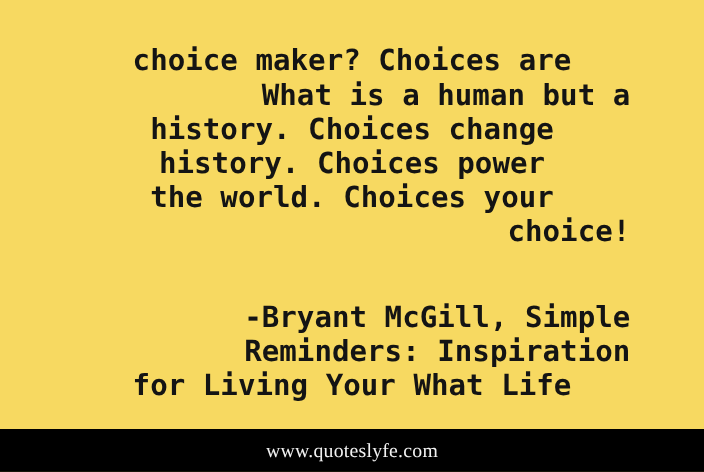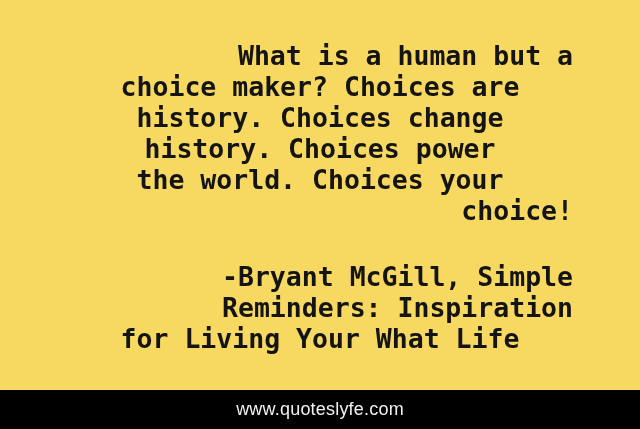--- a/index.html
+++ b/index.html
@@ -42,52 +42,52 @@
     text-align: right;
   }
   .quote-line.calign,
   .attrib-line.calign {
     text-align: center;
   }
   #block-gap {
     height: 31px;
   }
   #attribution {
-    margin-top: 4px;
+    margin-top: 16px;
   }
   #footer-bar {
     position: absolute;
     left: 0;
     bottom: 0;
     width: 640px;
     height: 39px;
     background: #000000;
     display: flex;
     align-items: center;
     justify-content: center;
   }
   #footer-url {
-    font-family: Liberation Sans, sans-serif;
+    font-family: Liberation Serif, serif;
     font-size: 18px;
     font-weight: normal;
     color: #f2f2f2;
     letter-spacing: 0.2px;
     white-space: pre;
   }
 </style>
 </head>
 <body>
 
 <div id="quote-card">
 
   <div id="quote-body">
 
     <div>
+      <div class="quote-line calign">choice maker? Choices are</div>
       <div class="quote-line ralign">What is a human but a</div>
-      <div class="quote-line calign">choice maker? Choices are</div>
       <div class="quote-line calign">history. Choices change</div>
       <div class="quote-line calign">history. Choices power</div>
       <div class="quote-line calign">the world. Choices your</div>
       <div class="quote-line ralign">choice!</div>
     </div>
 
     <div id="block-gap"></div>
 
     <div id="attribution">
       <div class="attrib-line ralign">-Bryant McGill, Simple</div>

